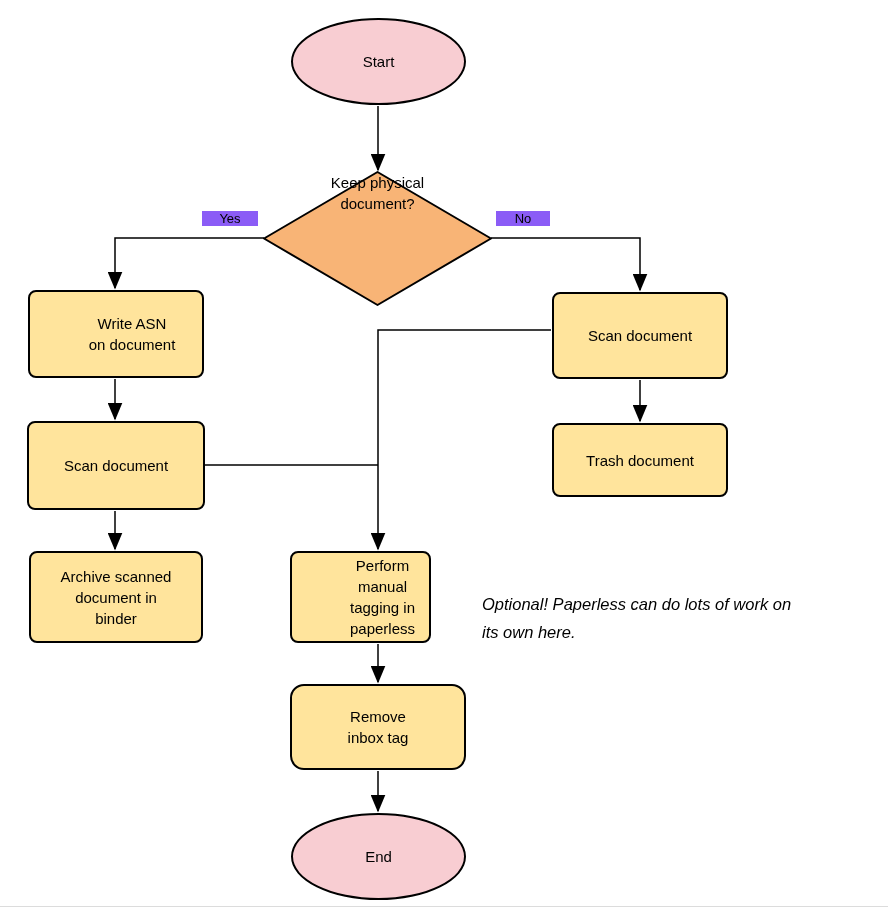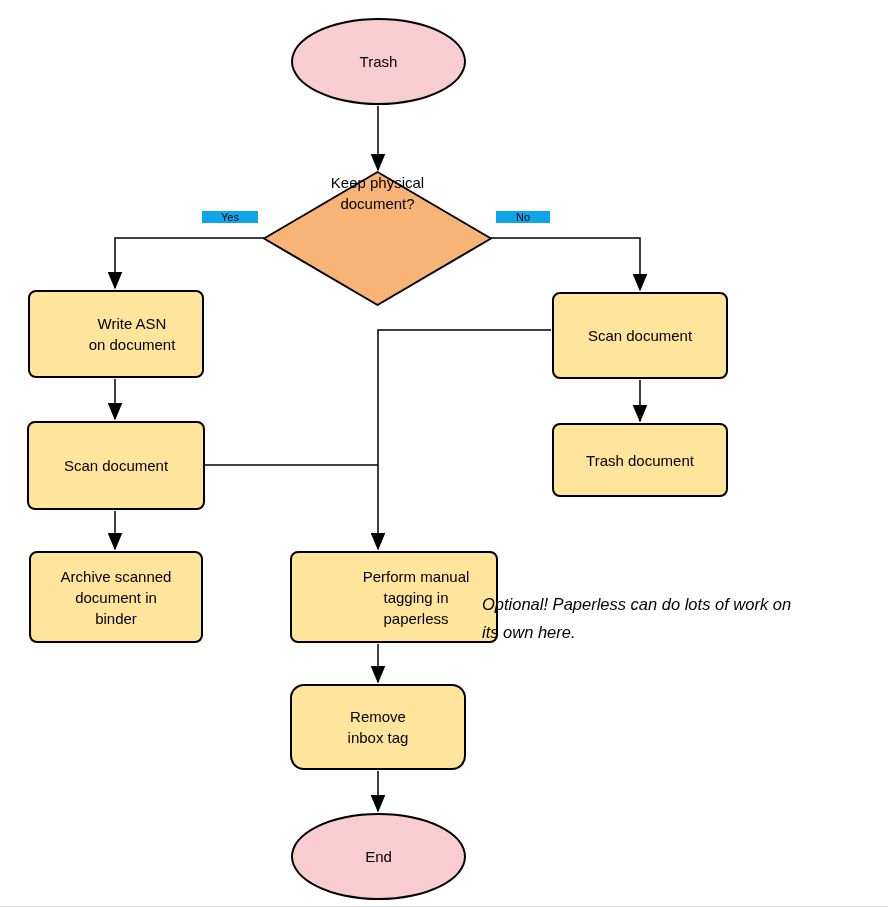--- a/index.html
+++ b/index.html
@@ -62,23 +62,23 @@
     align-items: flex-start;
     justify-content: center;
     text-align: center;
     white-space: pre-line;
     font-size: 15px;
     line-height: 21px;
   }
   .edge-label {
     position: absolute;
     z-index: 2;
-    font-size: 11px;
+    font-size: 13px;
     text-align: center;
-    background: #0ea5e9;
+    background: #8b5cf6;
     padding: 0 2px;
   }
   .annotation {
     position: absolute;
     z-index: 2;
     font-style: italic;
     font-size: 16.5px;
     line-height: 28px;
     white-space: pre-line;
   }
@@ -110,21 +110,21 @@
     <path class="edge" d="M115 511 L115 549" marker-end="url(#arrow)"></path>
     <path class="edge" d="M640 380 L640 421" marker-end="url(#arrow)"></path>
     <path class="edge" d="M551 330 L378 330 L378 549" marker-end="url(#arrow)"></path>
     <path class="edge" d="M205 465 L378 465"></path>
     <path class="edge" d="M378 644 L378 682" marker-end="url(#arrow)"></path>
     <path class="edge" d="M378 771 L378 811" marker-end="url(#arrow)"></path>
     <polygon class="decision" points="377.5,172 491,238.5 377.5,305 264,238.5"></polygon>
   </svg>
 
   <div class="node terminal" style="left:291px; top:18px; width:175px; height:87px;">
-    <span>Trash</span>
+    <span>Start</span>
   </div>
 
   <div class="decision-label" style="left:264px; top:172px; width:227px; height:133px;">
     <span>Keep physical
 document?</span>
   </div>
 
   <div class="edge-label" style="left:202px; top:211px; width:52px;">Yes</div>
   <div class="edge-label" style="left:496px; top:211px; width:50px;">No</div>
 
@@ -144,21 +144,21 @@
   </div>
 
   <div class="node process" style="left:552px; top:292px; width:176px; height:87px;">
     <span>Scan document</span>
   </div>
 
   <div class="node process" style="left:552px; top:423px; width:176px; height:74px;">
     <span>Trash document</span>
   </div>
 
-  <div class="node process" style="left:290px; top:551px; width:208px; height:92px;padding-left:44px;">
+  <div class="node process" style="left:290px; top:551px; width:141px; height:92px;padding-left:44px;">
     <span>Perform manual
 tagging in
 paperless</span>
   </div>
 
   <div class="annotation" style="left:482px; top:590px; width:420px;">Optional! Paperless can do lots of work on
 its own here.</div>
 
   <div class="node process" style="left:290px; top:684px; width:176px; height:86px;border-radius:14px;">
     <span>Remove

